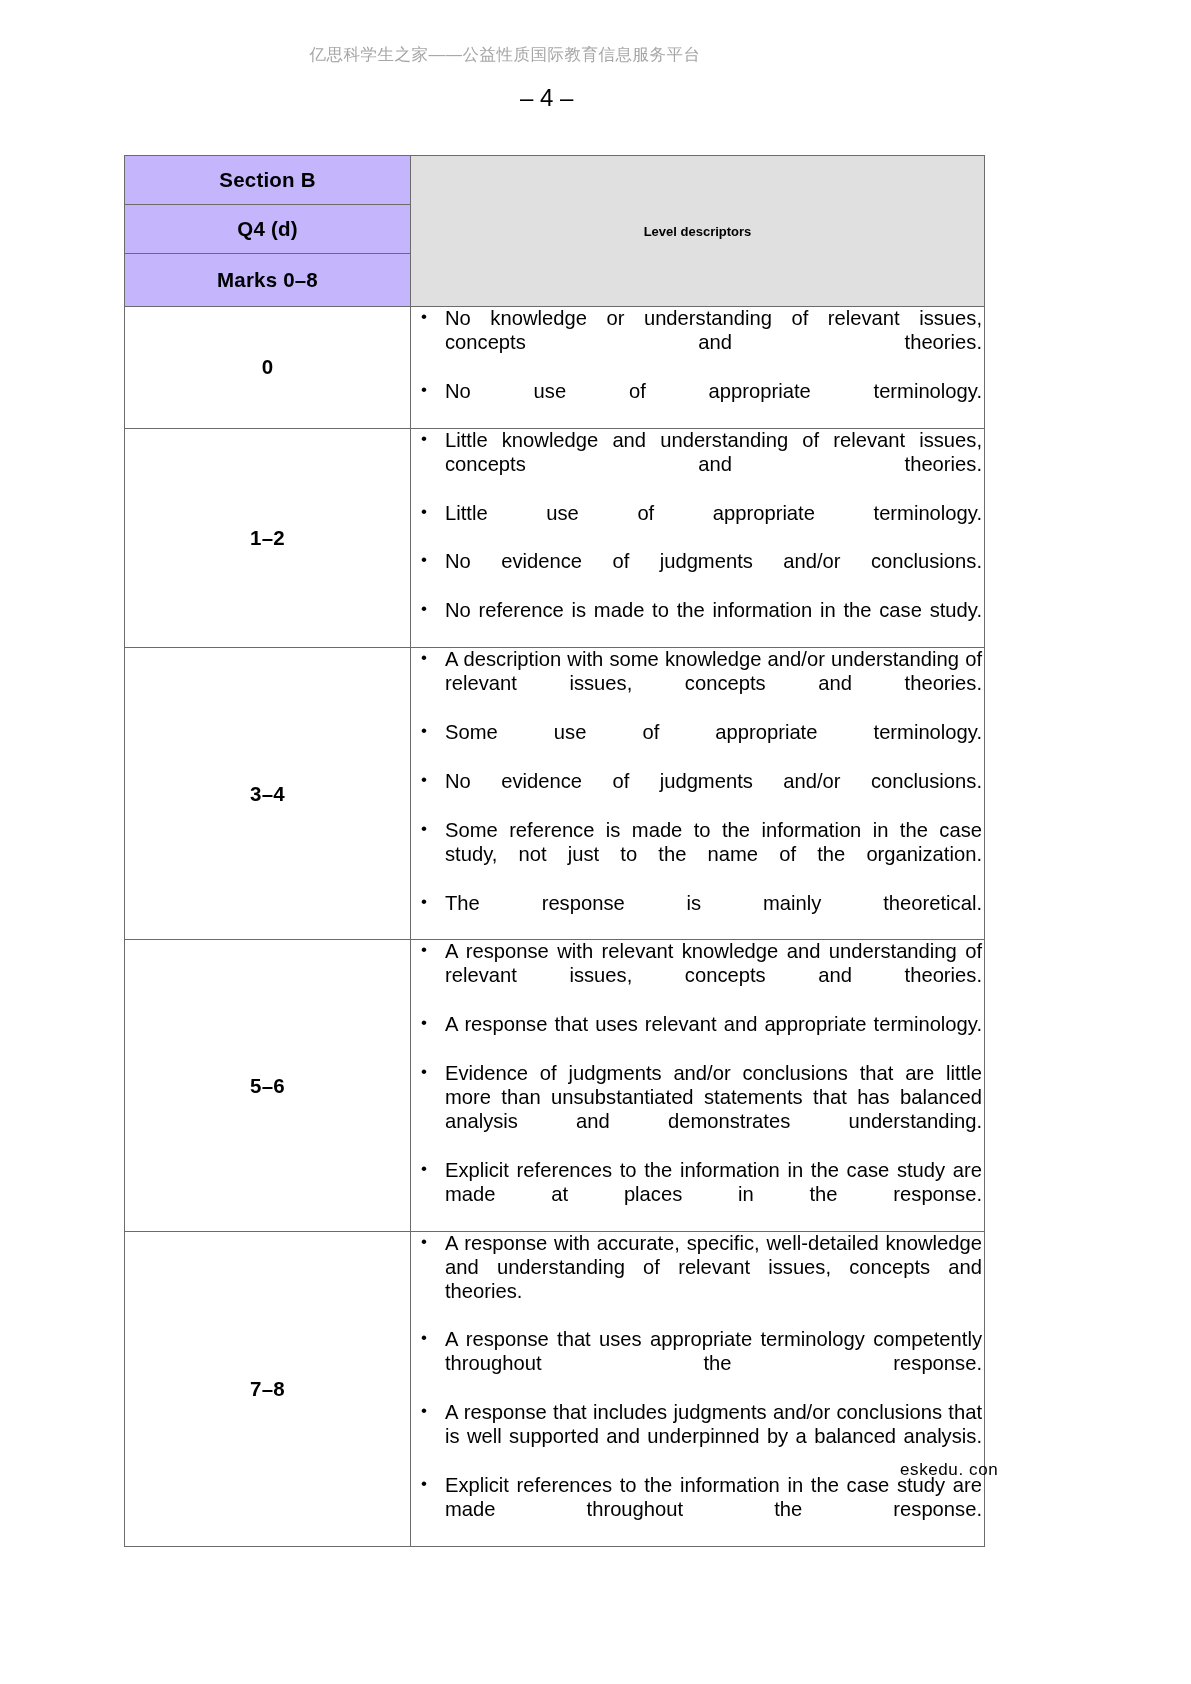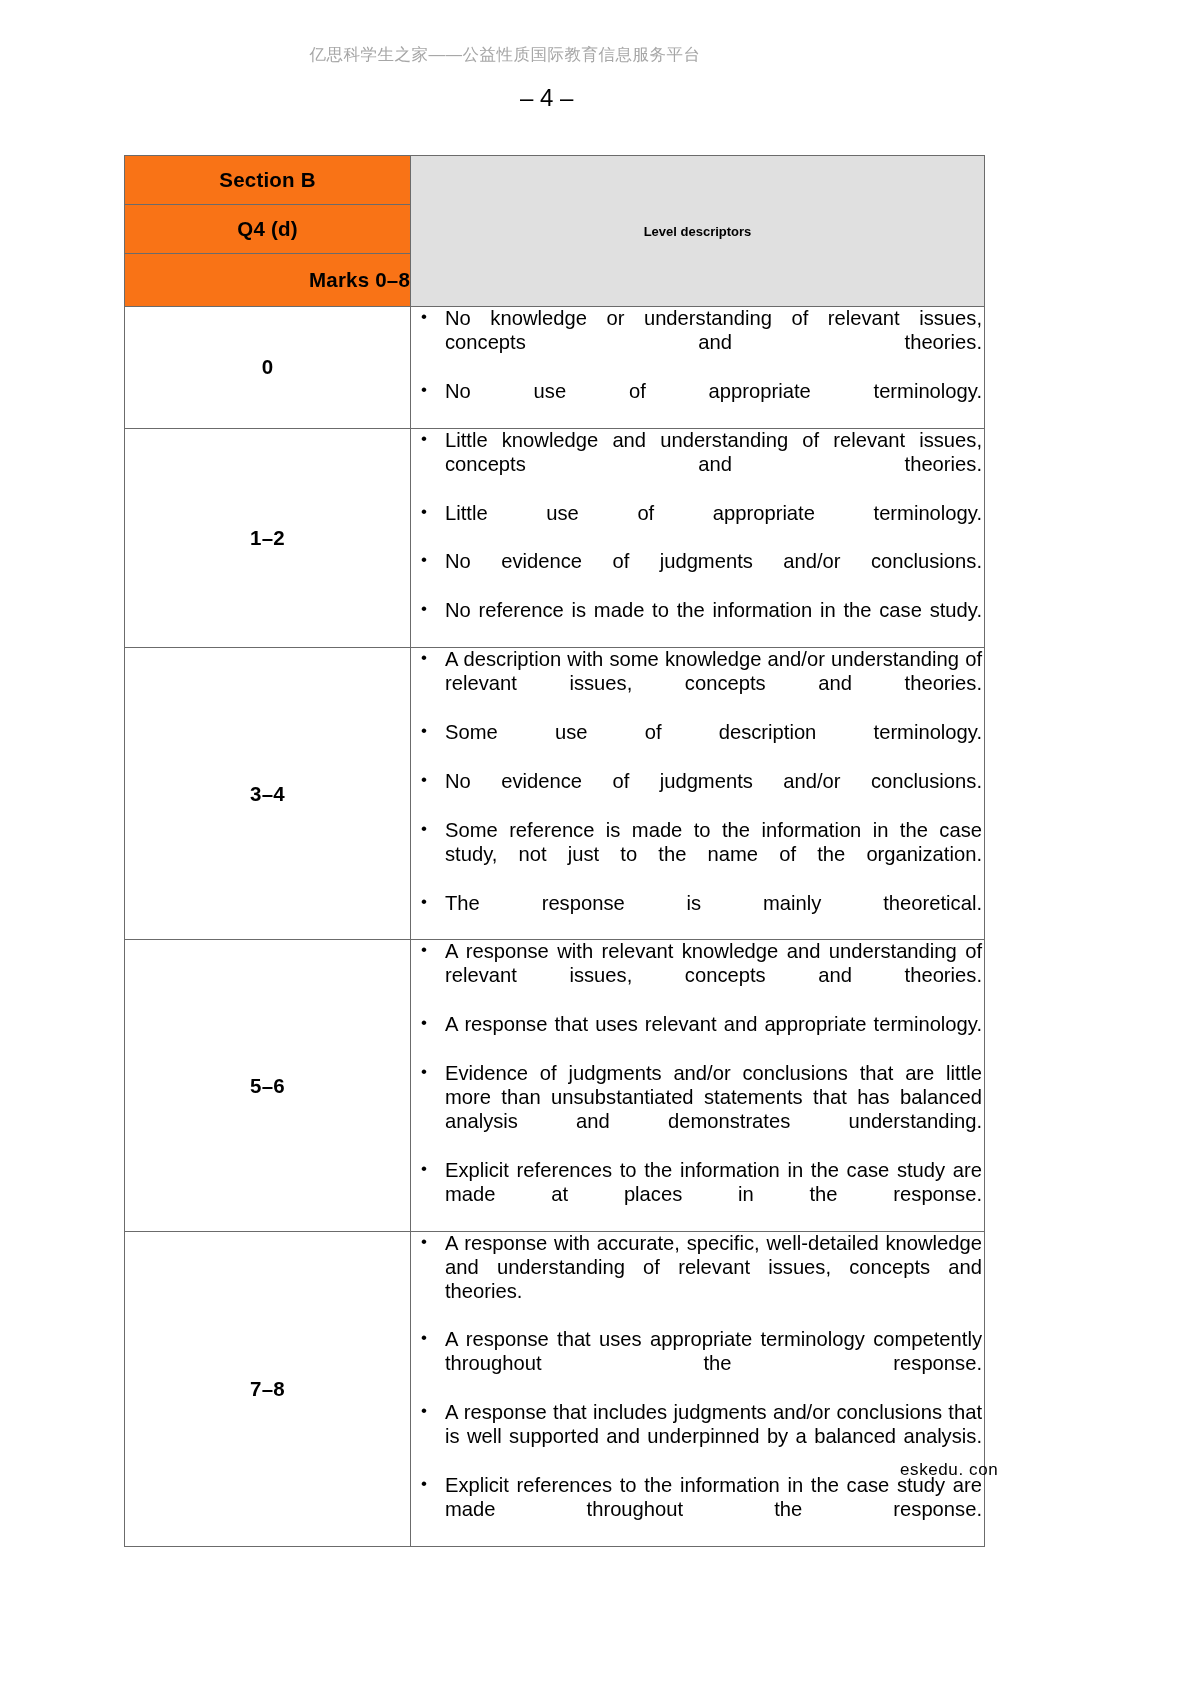--- a/index.html
+++ b/index.html
@@ -67,28 +67,28 @@
   }
   table.ms td {
     border: 1.4px solid #6b6b6b;
     vertical-align: middle;
     padding: 0;
   }
   col.c-marks { width: 286px; }
   col.c-desc  { width: 574px; }
 
   .hdr-cell {
-    background: #f97316;
+    background: #c4b5fd;
     text-align: center;
     font-weight: bold;
     font-size: 20.5px;
     height: 48px;
     letter-spacing: 0.2px;
   }
-  .hdr-cell.tall { height: 52px; text-align: right; }
+  .hdr-cell.tall { height: 52px; }
   .hdr-desc {
     background: #e0e0e0;
     text-align: center;
     font-weight: bold;
     font-size: 13px;
   }
 
   .marks-cell {
     text-align: center;
     font-weight: bold;
@@ -192,21 +192,21 @@
             <li>No reference is made to the information in the case study.</li>
           </ul>
         </td>
       </tr>
 
       <tr>
         <td class="marks-cell">3–4</td>
         <td class="desc-cell">
           <ul class="bullets">
             <li>A description with some knowledge and/or understanding of relevant issues, concepts and theories.</li>
-            <li>Some use of description terminology.</li>
+            <li>Some use of appropriate terminology.</li>
             <li>No evidence of judgments and/or conclusions.</li>
             <li>Some reference is made to the information in the case study, not just to the name of the organization.</li>
             <li>The response is mainly theoretical.</li>
           </ul>
         </td>
       </tr>
 
       <tr>
         <td class="marks-cell">5–6</td>
         <td class="desc-cell">

